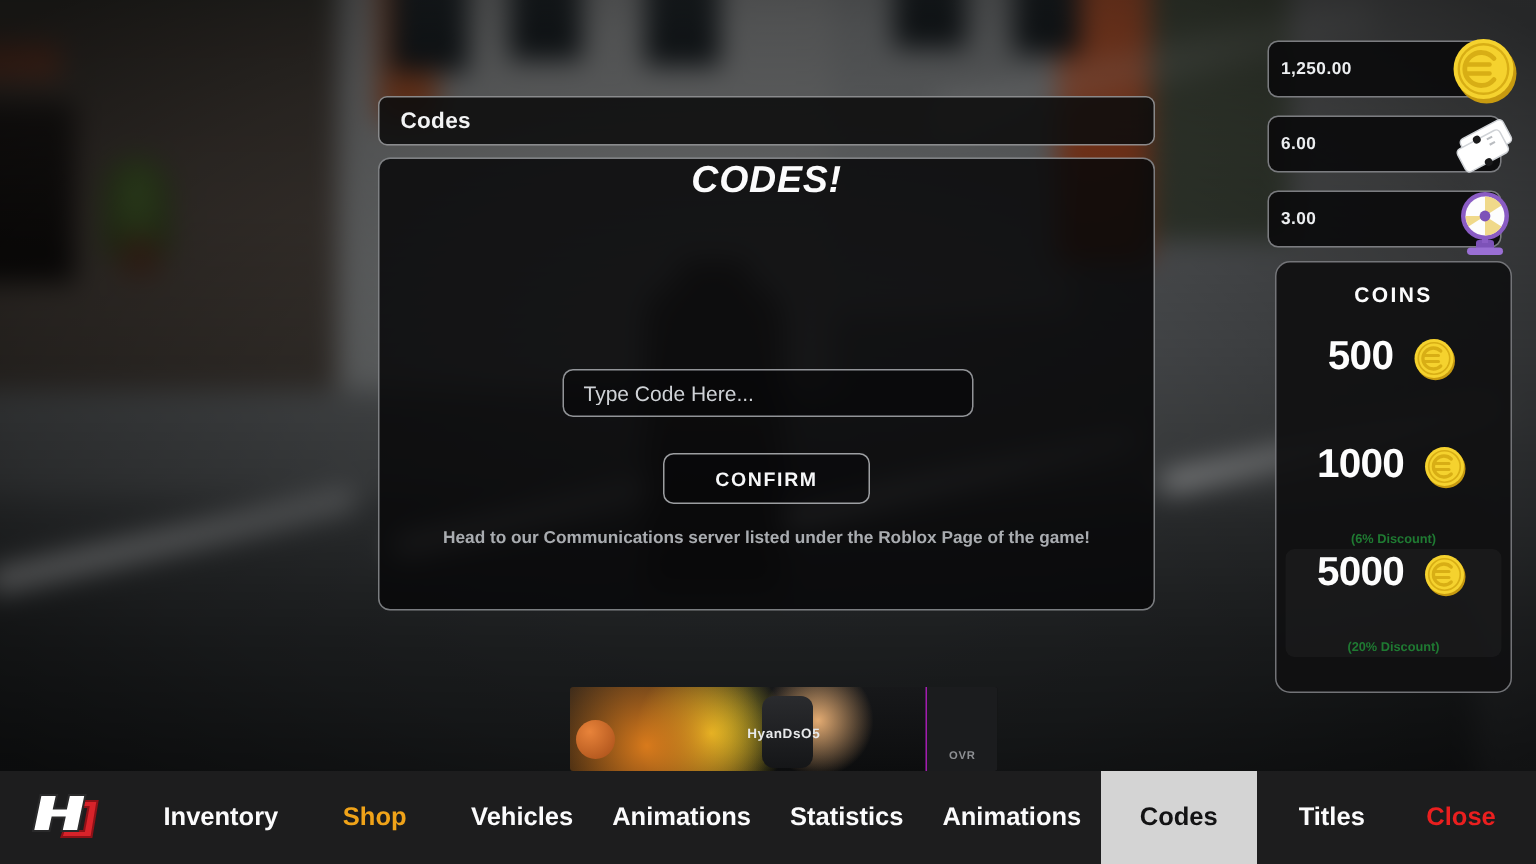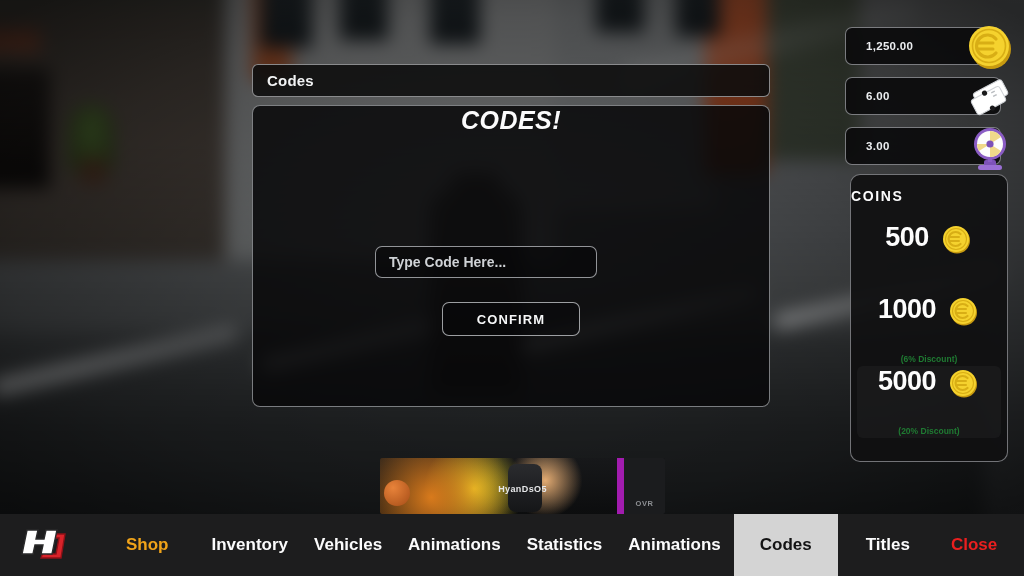--- a/index.html
+++ b/index.html
@@ -120,25 +120,25 @@
     border:1px solid rgba(205,208,212,0.58);
     border-radius:8px;
     position:relative;
   }
   .dlg-title {
     text-align:center; 
     font-size:25px; font-weight:800; font-style:italic;
     color:#fbfbfc; letter-spacing:0.5px;
   }
   .code-input {
-    position:absolute; left:122px; top:140px; width:222px; height:32px;
+    position:absolute; left:122px; top:140px; width:274px; height:32px;
     background:rgba(6,6,7,0.55);
     border:1px solid rgba(200,203,207,0.72);
     border-radius:7px;
-    color:#3b82f6; font-size:14px; font-weight:700;
+    color:#3b82f6; font-size:14px; font-weight:400;
     padding-left:13px;
     font-family:"Liberation Sans", sans-serif;
     outline:none;
   }
   .code-input::placeholder { color:#cfd2d6; opacity:1; }
   .confirm-btn {
     position:absolute; left:189px; top:196px; width:138px; height:34px;
     background:rgba(6,6,7,0.40);
     border:1px solid rgba(198,201,205,0.78);
     border-radius:7px;
@@ -157,38 +157,38 @@
     position:absolute; left:845px; top:27px; width:170px;
   }
   .cur-row {
     position:relative; height:38px; margin-bottom:12px;
   }
   .cur-pill {
     position:absolute; left:0; top:0; width:156px; height:38px;
     background:rgba(10,10,11,0.90);
     border:1px solid rgba(196,199,204,0.60);
     border-radius:7px;
-    display:flex; align-items:center; padding-left:20px;
+    display:flex; align-items:center; padding-left:8px;
   }
   .cur-val { color:#eceef0; font-size:11.5px; font-weight:600; letter-spacing:0.3px; }
 
   .cur-icon { position:absolute; right:-2px; top:-7px; width:54px; height:54px; }
 
   
   .coin-svg { width:100%; height:100%; display:block; }
 
   
   #coins-panel {
     position:absolute; left:850px; top:174px; width:158px; height:288px;
     background:rgba(16,16,17,0.93);
     border:1px solid rgba(196,199,204,0.55);
     border-radius:10px;
   }
   .coins-title {
-    text-align:left; margin-top:13px;
+    text-align:center; margin-top:13px;
     font-size:14px; font-weight:800; letter-spacing:1.6px; color:#fcfcfd;
   }
   .coin-item {
     position:relative; height:72px; margin:0 6px;
     display:flex; align-items:flex-start; justify-content:center;
   }
   .coin-item.alt { background:rgba(255,255,255,0.035); border-radius:6px; }
   .coin-amt {
     font-size:27px; font-weight:800; color:#fdfdfd; letter-spacing:-0.5px;
     margin-right:10px;
@@ -220,21 +220,21 @@
   .bb-fig {
     position:absolute; left:128px; top:6px; width:34px; height:48px;
     background:linear-gradient(180deg,#2a2b2e,#151618); border-radius:8px;
   }
   .bb-user {
     position:absolute; left:0; right:0; bottom:20px; text-align:center;
     font-size:9px; font-weight:700; color:#e7e8ea; letter-spacing:0.4px;
   }
   .bb-side {
     position:absolute; right:0; top:0; width:48px; height:56px;
-    background:#1b1c1e; border-left:7px solid #a21caf;
+    background:#1b1c1e; border-left:1px solid #a21caf;
   }
   .bb-side-lbl {
     position:absolute; left:0; right:0; bottom:6px; text-align:center;
     font-size:7.5px; font-weight:700; color:#8e9094; letter-spacing:0.5px;
   }
 
   
   #bottom-nav {
     position:absolute; left:0; bottom:0; width:1024px; height:62px;
     background:#1d1d1e;
@@ -312,20 +312,21 @@
   <div class="dlg-header">
     <span class="dlg-header-title">Codes</span>
   </div>
   <div class="dlg-body">
     <div class="dlg-title">CODES!</div>
 
     <input class="code-input" type="text" placeholder="Type Code Here..." style="">
 
     <button class="confirm-btn">CONFIRM</button>
 
+    <div class="dlg-footnote">Head to our Communications server listed under the Roblox Page of the game!</div>
   </div>
 </div>
 
 <div id="currency-stack">
 
   <div class="cur-row">
     <div class="cur-pill">
       <span class="cur-val">1,250.00</span>
     </div>
     <div class="cur-icon">
@@ -429,22 +430,22 @@
 
 <div id="bottom-nav">
   <div id="nav-logo">
     <svg width="62" height="42" viewBox="0 0 62 42">
       <path d="M30 10 L48 10 L44 34 L24 34 L28 22 L33 22 L31 30 L39 30 L42 14 L29 14 Z" fill="#d8232a" stroke="#8e1117" stroke-width="1.4"></path>
       <path d="M10 6 L21 6 L19 15 L27 15 L29 6 L40 6 L35 30 L24 30 L26 21 L18 21 L16 30 L5 30 Z" fill="#ffffff" stroke="#2a2a2b" stroke-width="1.4"></path>
     </svg>
   </div>
 
   <div class="nav-items">
+    <div class="nav-item">Inventory</div>
     <div class="nav-item shop">Shop</div>
-    <div class="nav-item">Inventory</div>
     <div class="nav-item">Vehicles</div>
     <div class="nav-item">Animations</div>
     <div class="nav-item">Statistics</div>
     <div class="nav-item">Animations</div>
     <div class="nav-item active">Codes</div>
     <div class="nav-item titles">Titles</div>
     <div class="nav-item close">Close</div>
   </div>
 </div>
 

